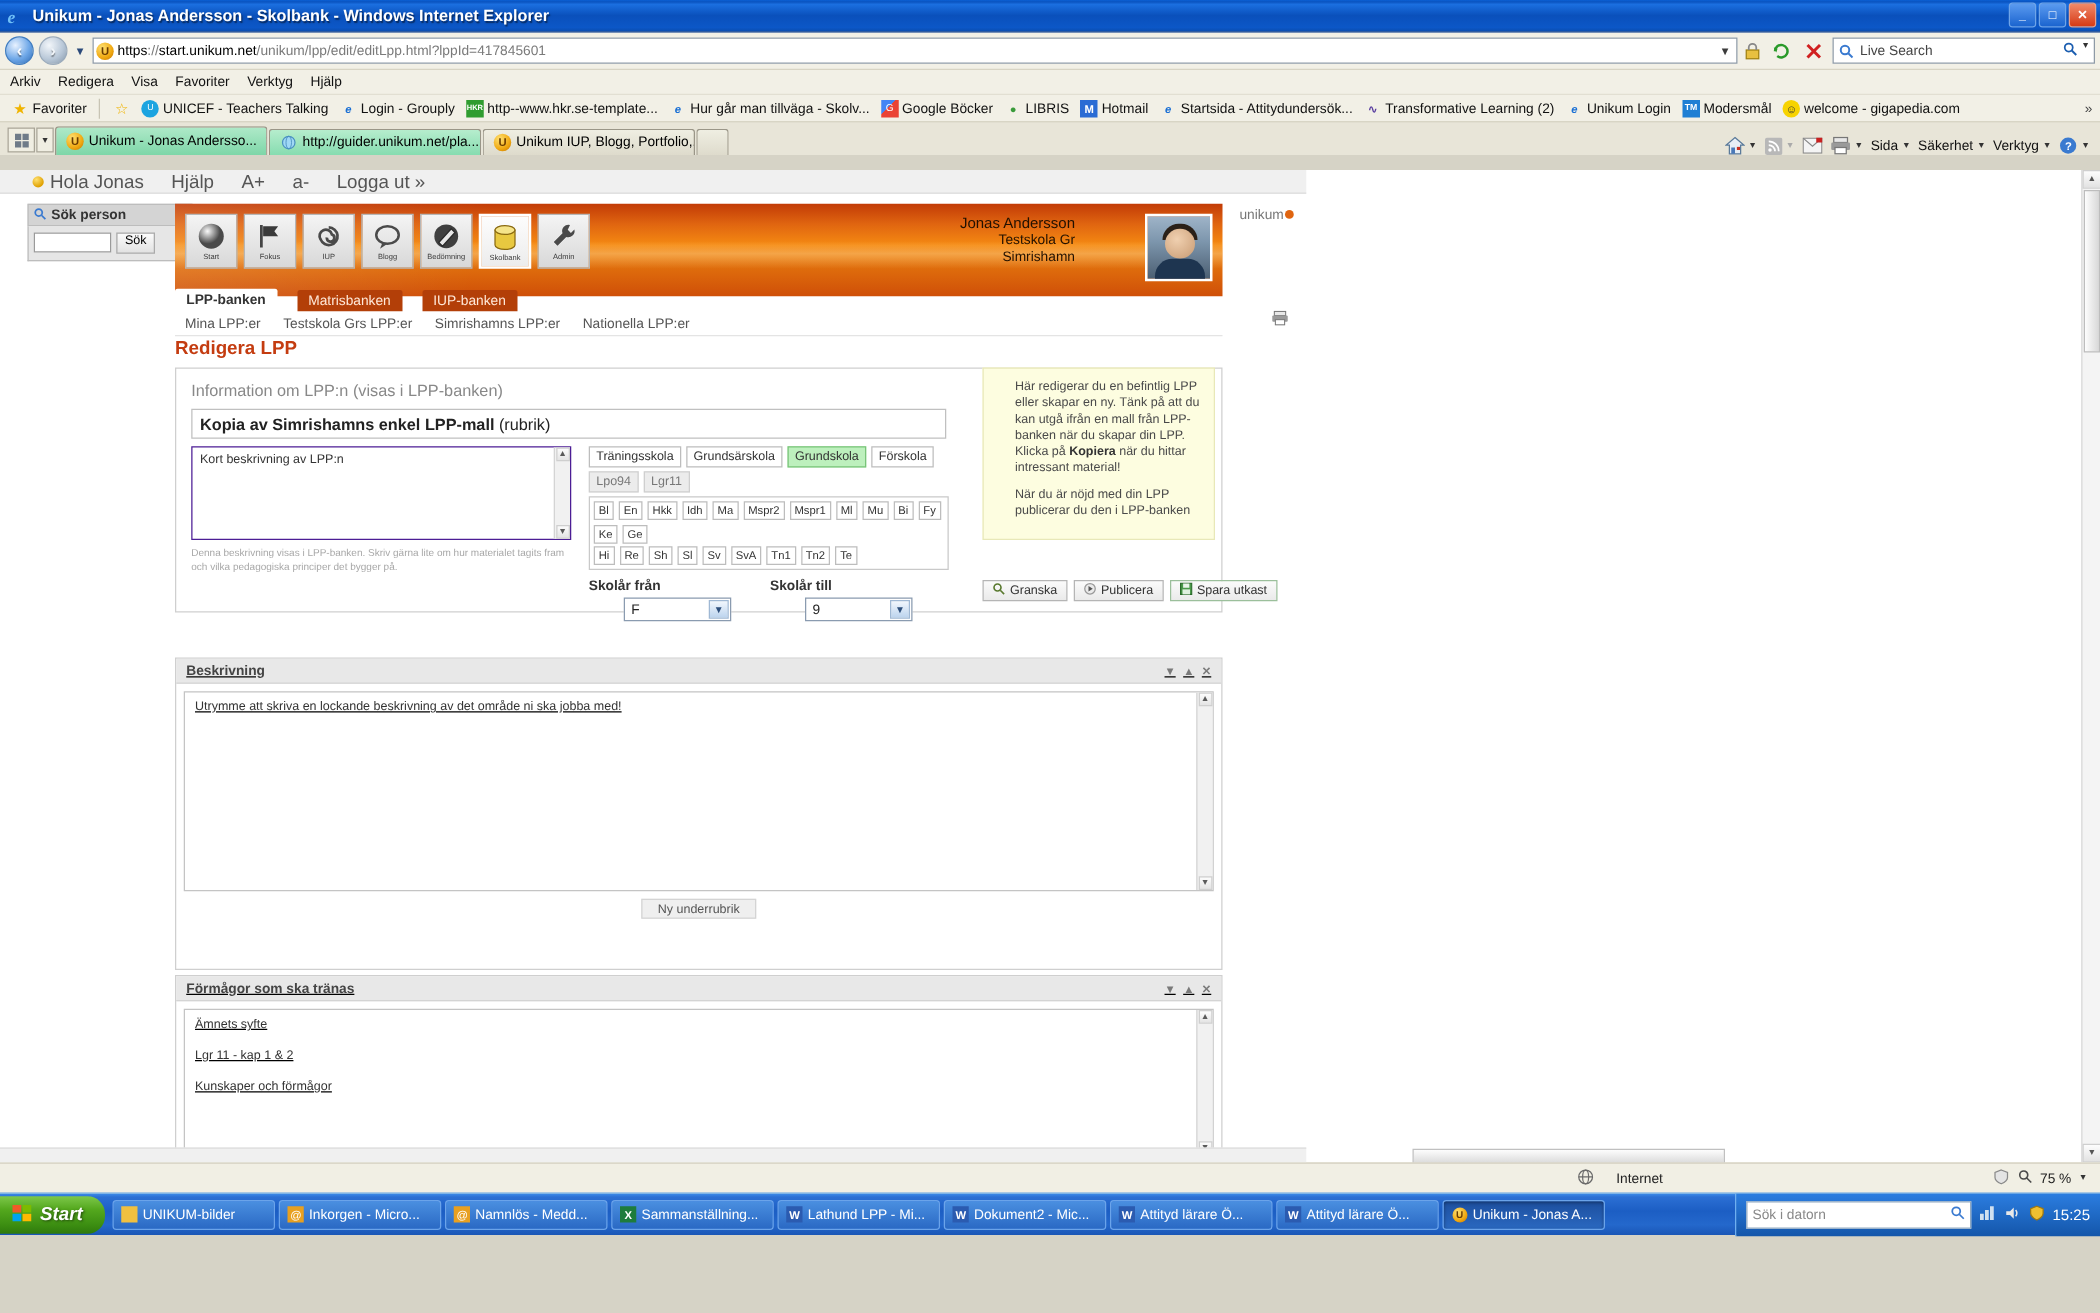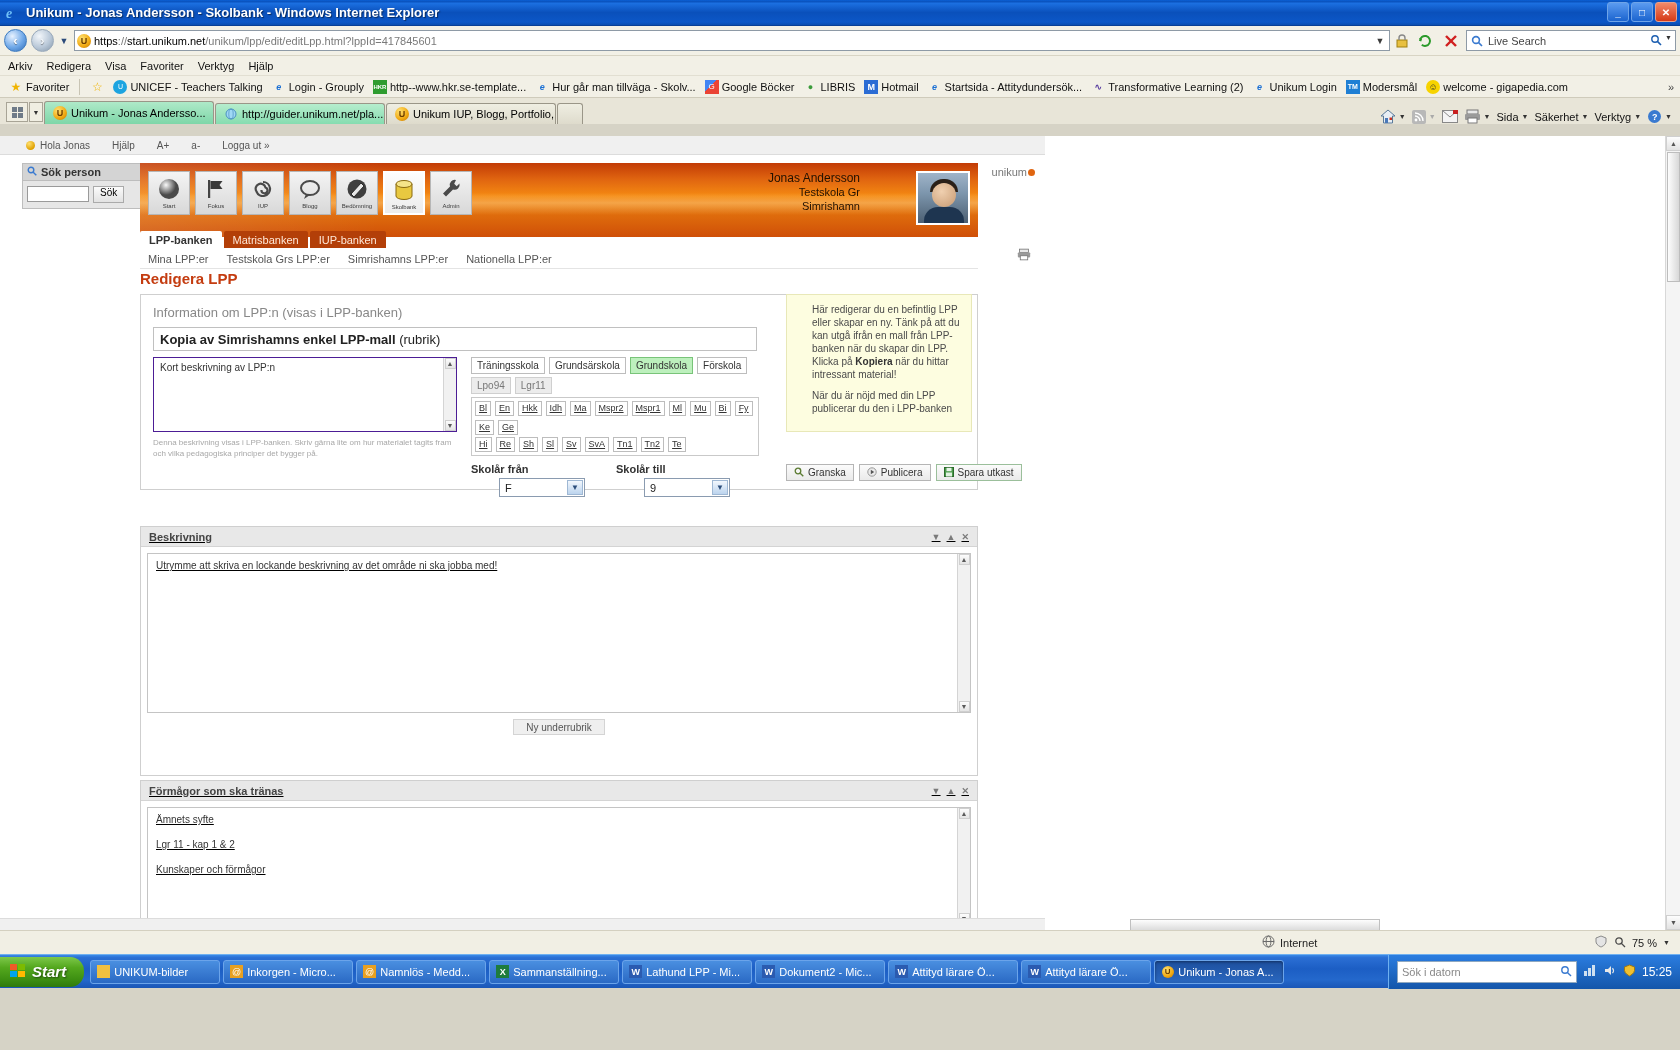--- a/index.html
+++ b/index.html
@@ -126,21 +126,21 @@
   .cmd-i { display:flex; align-items:center; gap:3px; }
   .caret { font-size:7px; color:#333; }
 
   
   .viewport { position:absolute; left:0; top:136px; width:1680px; height:794px; background:#ffffff; overflow:hidden; }
   .page-inner { position:absolute; left:0; top:0; width:1045px; height:794px; background:#ffffff; }
 
   .utilbar {
     height:19px; background:#f0f0f0; border-bottom:1px solid #dcdcdc;
     display:flex; align-items:center; gap:22px; padding-left:26px;
-    font-size:10px; color:#555;
+    font-size:15px; color:#555;
   }
   .utilbar .ub { display:flex; align-items:center; gap:5px; }
   .ub-dot { width:9px;height:9px;border-radius:50%;
             background:radial-gradient(circle at 35% 30%,#ffe070,#dfa000 70%); }
 
   .leftpanel {
     position:absolute; left:22px; top:27px; width:132px;
   }
   .lp-head {
     background:#d4d4d4; border:1px solid #bdbdbd; height:18px;
@@ -185,21 +185,21 @@
   }
   .avatar .face { position:absolute; left:14px; top:10px; width:24px; height:24px; border-radius:50%;
                   background:radial-gradient(circle at 40% 35%,#f0d0b0,#c79a72); }
   .avatar .hair { position:absolute; left:12px; top:6px; width:28px; height:13px; border-radius:14px 14px 0 0; background:#2a2018;}
   .avatar .body { position:absolute; left:6px; top:34px; width:40px; height:22px; border-radius:14px 14px 0 0; background:#1e3550;}
   .unikum-logo {
     position:absolute; right:8px; top:-16px; color:#777; font-size:11px; z-index:3;margin-left:22px;
   }
   .logo-dot { display:inline-block; width:7px;height:7px;border-radius:50%;background:#e06510; margin-left:1px;}
 
-  .tabsrow { position:absolute; left:140px; top:95px; width:838px; height:18px; display:flex; gap:2px; z-index:3;}
+  .tabsrow { position:absolute; left:140px; top:95px; width:838px; height:18px; display:flex; gap:16px; align-items:flex-end; z-index:3;}
   .btab { height:17px; padding:0 9px; font-size:11px; display:flex;align-items:center;
           background:#b33f08; color:#ffe8d8; border-radius:2px 2px 0 0;}
   .btab.active { background:#ffffff; color:#333; font-weight:bold; height:18px;}
 
   .subnav {
     position:absolute; left:140px; top:113px; width:838px; height:20px;
     background:#fff; border-bottom:1px solid #e4e4e4;
     display:flex; align-items:center; gap:18px; padding-left:8px;
     font-size:11px; color:#555;
   }
@@ -245,21 +245,21 @@
   }
   .tagpanel { position:absolute; left:330px; top:62px; width:288px; }
   .tagrow { display:flex; gap:4px; flex-wrap:wrap; margin-bottom:3px; }
   .tag {
     border:1px solid #bdbdbd; background:#ffffff; font-size:10px;
     padding:1px 5px; color:#333; line-height:13px;
   }
   .tag.sel { background:#bdf0bd; border-color:#79c479; }
   .tag.mut { background:#ececec; color:#777; border-color:#cfcfcf; }
   .tagbox { border:1px solid #c9c9c9; padding:3px; margin-top:2px; }
-  .tag.sm { font-size:9px; padding:0 3px;text-decoration:underline; }
+  .tag.sm { font-size:9px; padding:0 3px; }
   .yearrow { position:absolute; left:330px; top:168px; width:290px; display:flex; }
   .ycol { width:145px; }
   .ylabel { font-size:11px; font-weight:bold; color:#333; margin-bottom:3px; }
   .ysel {
     width:86px; height:19px; border:1px solid #8a9bb0; background:#fff;
     display:flex; align-items:center; padding-left:5px; font-size:11px; color:#222;
     position:relative; margin-left:28px;
   }
   .ysel .arr {
     position:absolute; right:1px; top:1px; width:16px; height:15px;
@@ -316,21 +316,21 @@
                background:linear-gradient(90deg,#fdfdfd,#d8d8d8); border:1px solid #bdbdbd; }
 
   .statusbar {
     position:absolute; left:0; top:930px; width:1680px; height:24px;
     background:#f1efe4; border-top:1px solid #d4d0c0;
     display:flex; align-items:center; font-size:11px; color:#222;
   }
   .sb-scrollh { position:absolute; left:0; top:918px; width:1045px; height:14px; background:#f0f0f0; border-top:1px solid #dcdcdc;}
   .sb-hthumb { position:absolute; left:1130px; top:919px; width:250px; height:12px;
                background:linear-gradient(180deg,#fdfdfd,#dcdcdc); border:1px solid #c0c0c0; }
-  .sb-zone { display:flex; align-items:center; gap:5px;justify-content:space-between; }
+  .sb-zone { display:flex; align-items:center; gap:18px;justify-content:space-between; }
   .zoomz { margin-left:auto; display:flex; align-items:center; gap:6px; padding-right:10px; }
 
   .taskbar {
     position:absolute; left:0; top:954px; width:1680px; height:34px;
     background:linear-gradient(180deg,#3b8ae8 0%,#2b6fd4 8%,#1c5ec4 42%,#2468cc 75%,#1a56b6 100%);
     display:flex; align-items:center; border-top:1px solid #6fb0f0;
   }
   .startbtn {
     height:30px; margin:2px 6px 2px 0; padding:0 18px 0 10px;
     background:linear-gradient(180deg,#7dc84a 0%,#54a81e 35%,#3d8f12 75%,#2f7a0c 100%);

